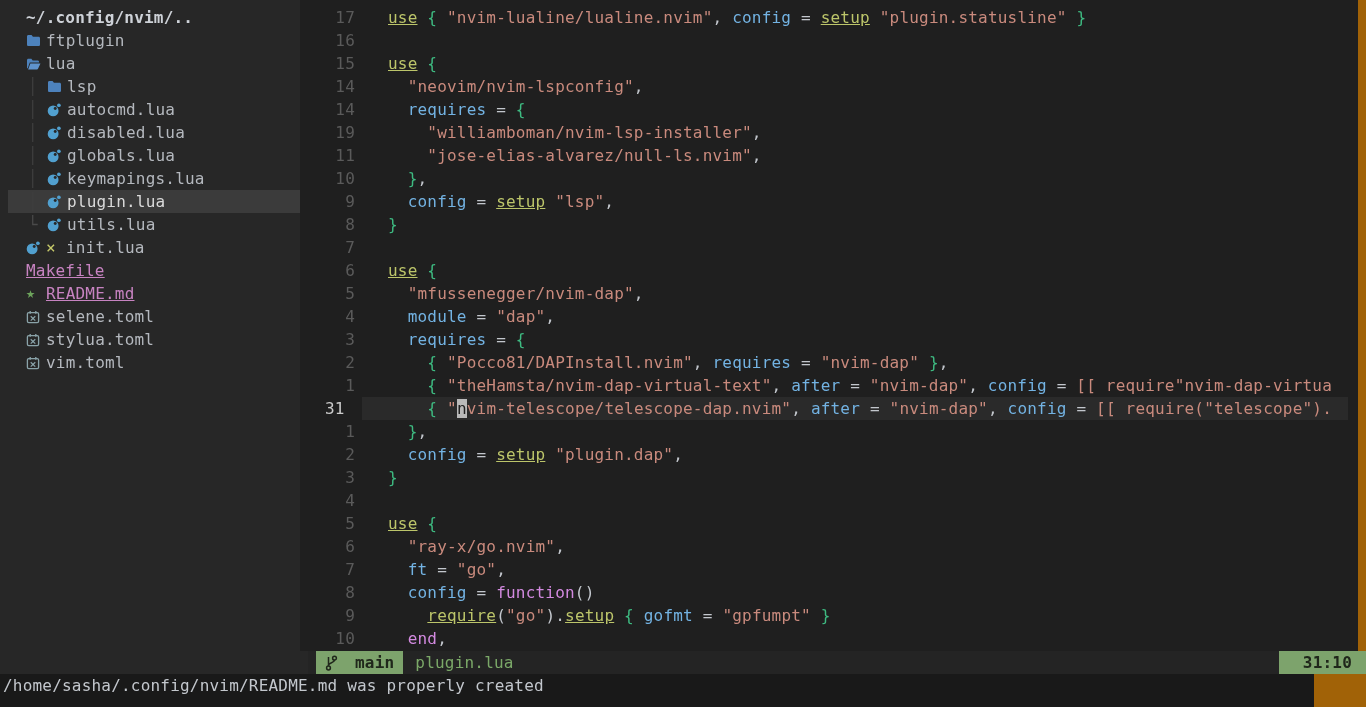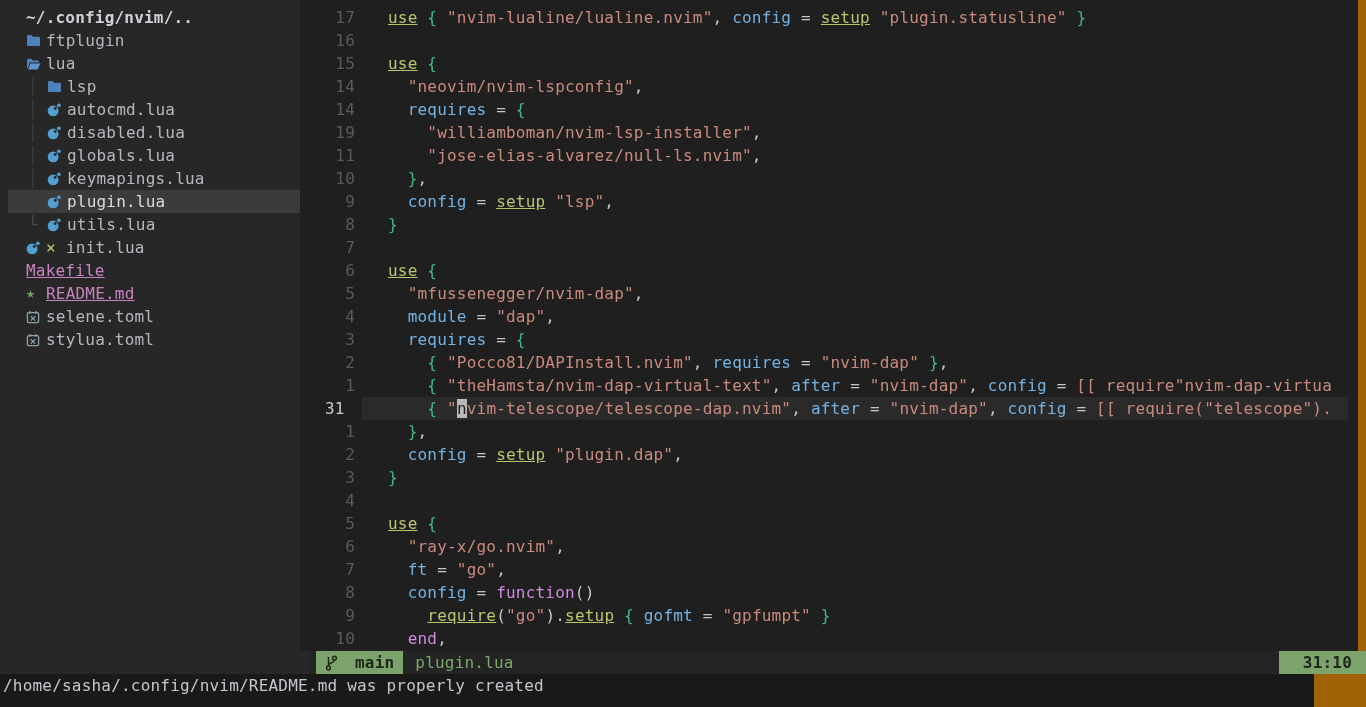--- a/index.html
+++ b/index.html
@@ -128,20 +128,25 @@
         <div class="tree-row"><span class="ticon"><svg width="14" height="14" viewBox="0 0 16 16">
               <rect x="1.6" y="3" width="12.8" height="11.4" rx="1.6" fill="none" stroke="#8aa3a9" stroke-width="1.5"></rect>
               <path d="M4.8 1v3.4 M11.2 1v3.4" stroke="#8aa3a9" stroke-width="1.5"></path>
               <path d="M5.4 7.2l5.2 5 M10.6 7.2l-5.2 5" stroke="#8aa3a9" stroke-width="1.4"></path>
             </svg></span><span class="tree-label">selene.toml</span></div>
         <div class="tree-row"><span class="ticon"><svg width="14" height="14" viewBox="0 0 16 16">
               <rect x="1.6" y="3" width="12.8" height="11.4" rx="1.6" fill="none" stroke="#8aa3a9" stroke-width="1.5"></rect>
               <path d="M4.8 1v3.4 M11.2 1v3.4" stroke="#8aa3a9" stroke-width="1.5"></path>
               <path d="M5.4 7.2l5.2 5 M10.6 7.2l-5.2 5" stroke="#8aa3a9" stroke-width="1.4"></path>
             </svg></span><span class="tree-label">stylua.toml</span></div>
+        <div class="tree-row"><span class="ticon"><svg width="14" height="14" viewBox="0 0 16 16">
+              <rect x="1.6" y="3" width="12.8" height="11.4" rx="1.6" fill="none" stroke="#8aa3a9" stroke-width="1.5"></rect>
+              <path d="M4.8 1v3.4 M11.2 1v3.4" stroke="#8aa3a9" stroke-width="1.5"></path>
+              <path d="M5.4 7.2l5.2 5 M10.6 7.2l-5.2 5" stroke="#8aa3a9" stroke-width="1.4"></path>
+            </svg></span><span class="tree-label">vim.toml</span></div>
       </div>
   </div>
 
   <div class="editor">
     <div id="code-lines">
         <div class="eline"><div class="gutter"><span class="num">17</span></div><span class="code"><span class="t-fn">use</span><span class="t-fg"> </span><span class="t-br">{</span><span class="t-fg"> </span><span class="t-st">"nvim-lualine/lualine.nvim"</span><span class="t-fg">, </span><span class="t-fi">config</span><span class="t-fg"> = </span><span class="t-fn">setup</span><span class="t-fg"> </span><span class="t-st">"plugin.statusline"</span><span class="t-fg"> </span><span class="t-br">}</span></span></div>
         <div class="eline"><div class="gutter"><span class="num">16</span></div><span class="code"></span></div>
         <div class="eline"><div class="gutter"><span class="num">15</span></div><span class="code"><span class="t-fn">use</span><span class="t-fg"> </span><span class="t-br">{</span></span></div>
         <div class="eline"><div class="gutter"><span class="num">14</span></div><span class="code"><span class="t-fg">  </span><span class="t-st">"neovim/nvim-lspconfig"</span><span class="t-fg">,</span></span></div>
         <div class="eline"><div class="gutter"><span class="num">14</span></div><span class="code"><span class="t-fg">  </span><span class="t-fi">requires</span><span class="t-fg"> = </span><span class="t-br">{</span></span></div>

